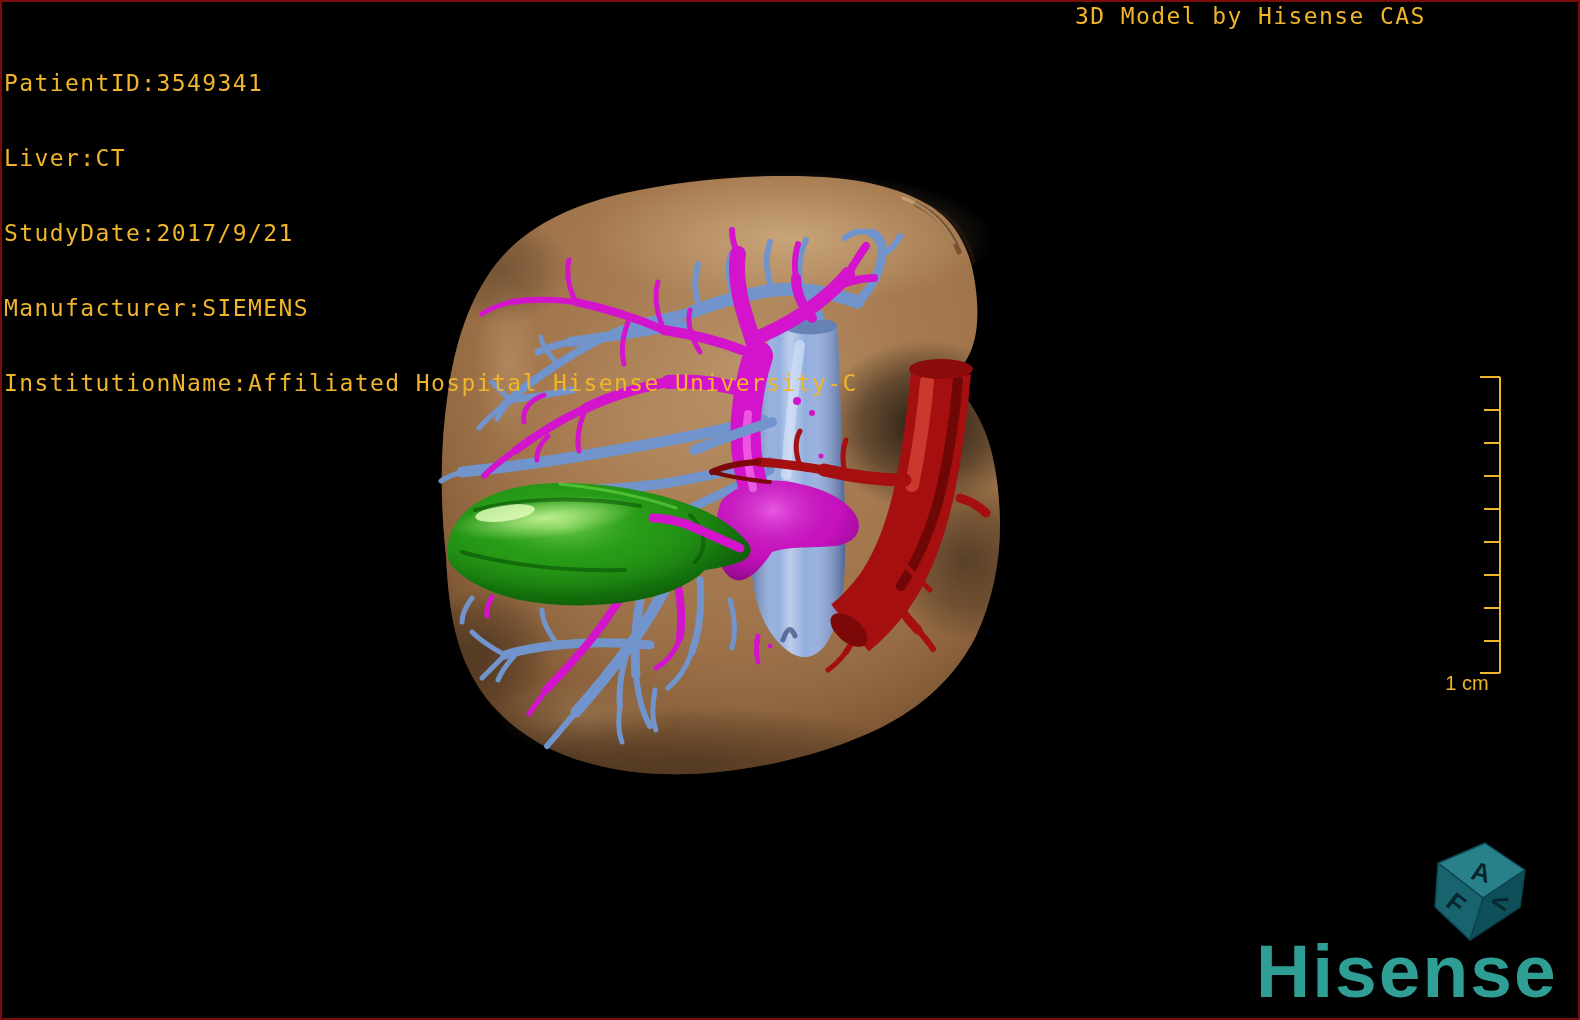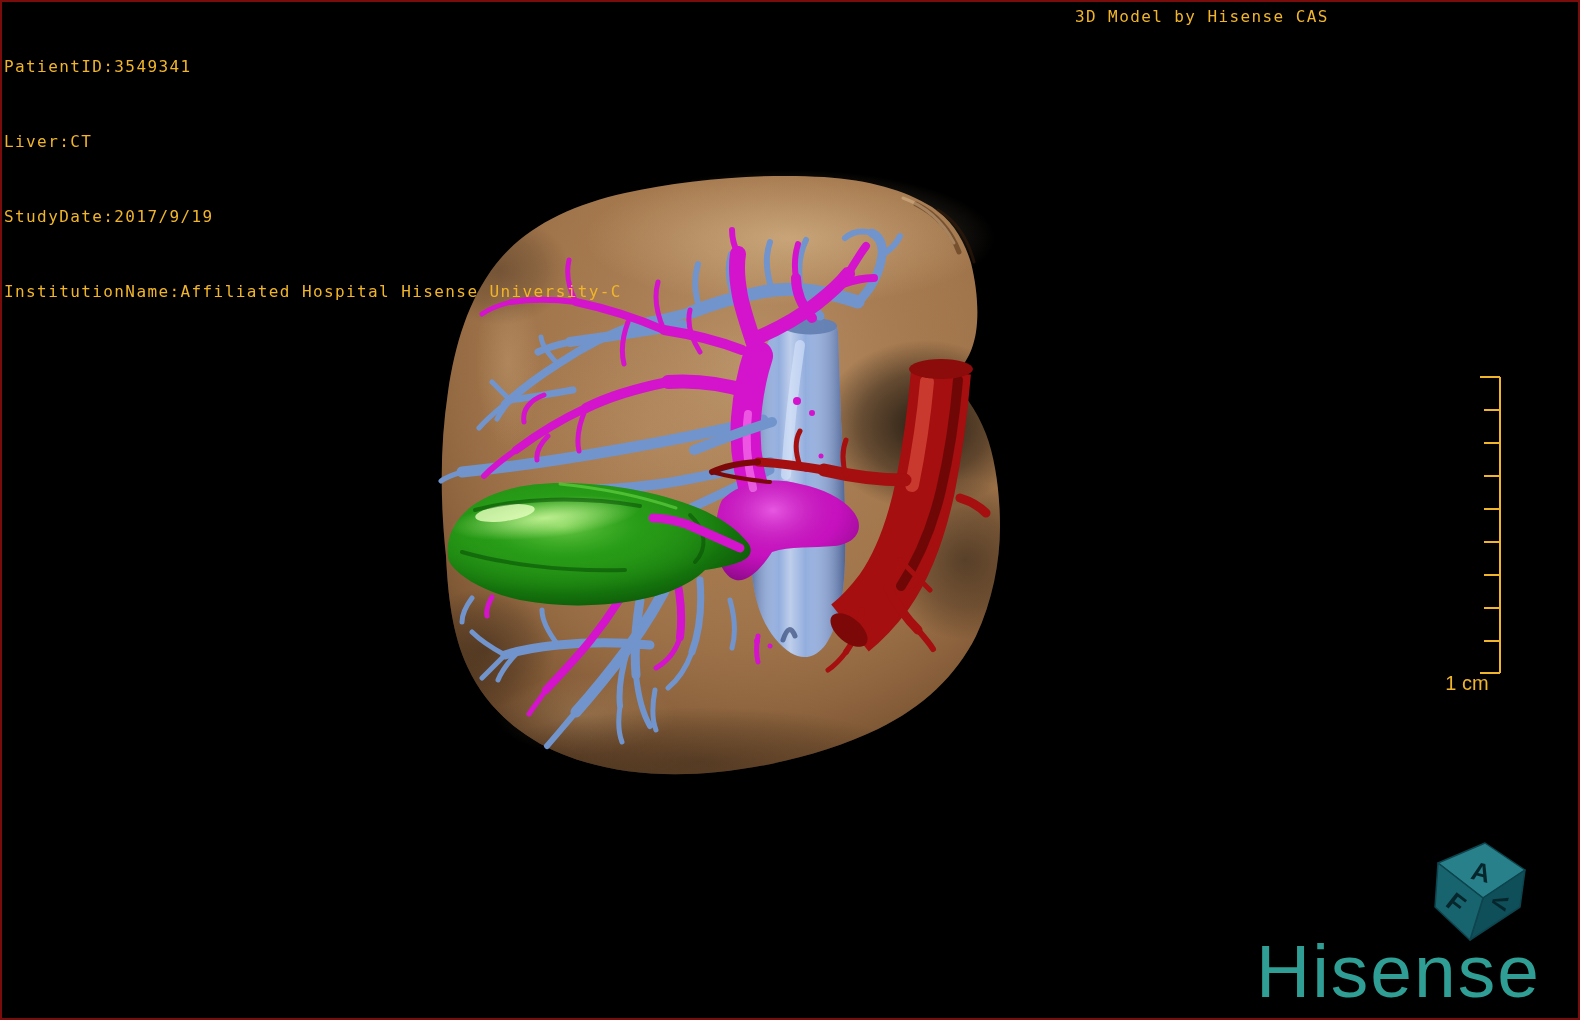--- a/index.html
+++ b/index.html
@@ -1,21 +1,21 @@
 <!DOCTYPE html>
 <html><head>
 <meta charset="utf-8">
 <style>
   html,body{margin:0;padding:0;background:#000;width:1580px;height:1020px;overflow:hidden}
   #frame{position:absolute;left:0;top:0;width:1580px;height:1020px;background:#000}
-  .annot{position:absolute;font-family:"DejaVu Sans Mono",monospace;color:#f0b52a;font-size:16px;letter-spacing:1.4px;white-space:pre;line-height:25px}
-  #patient-info{left:4px;top:4px}
+  .annot{position:absolute;font-family:"DejaVu Sans Mono",monospace;color:#f0b52a;font-size:23px;letter-spacing:1.4px;white-space:pre;line-height:25px}
+  #patient-info{left:4px;top:21px}
   #watermark{left:1075px;top:4px}
   #liver-volume{left:4px;top:971px}
-  #logo{position:absolute;left:1256px;top:934px;font-family:"Liberation Sans",sans-serif;font-weight:normal;font-size:75px;letter-spacing:2px;color:#2f9e94;line-height:1;white-space:nowrap}
+  #logo{position:absolute;left:1256px;top:934px;font-family:"Liberation Sans",sans-serif;font-weight:bold;font-size:75px;letter-spacing:2px;color:#2f9e94;line-height:1;white-space:nowrap}
   #model-svg{position:absolute;left:0;top:0}
   #border-frame{position:absolute;left:0;top:0;width:1580px;height:1020px;border:2px solid #7a0c0c;box-sizing:border-box;pointer-events:none;z-index:90}
   svg text.cube-letter{font-family:"Liberation Sans",sans-serif;font-weight:bold;fill:#06262c}
   svg text.scale-label{font-family:"Liberation Sans",sans-serif;font-size:20px;fill:#f0b52a}
 </style>
 </head>
 <body>
 
 <div id="frame">
 
@@ -163,21 +163,22 @@
       <polygon points="1438,863 1483,898 1470,940 1435,907" fill="#17646e"></polygon>
       <text class="cube-letter" x="1481" y="881" font-size="26" text-anchor="middle" stroke="none" transform="rotate(14 1481 872)">A</text>
       <text class="cube-letter" x="1500" y="911" font-size="22" text-anchor="middle" stroke="none" transform="rotate(105 1500 903)">V</text>
       <text class="cube-letter" x="1456" y="912" font-size="26" text-anchor="middle" stroke="none" transform="rotate(38 1456 903)">F</text>
     </g>
   </svg>
 
   <div id="patient-info" class="annot">
     <div>PatientID:3549341</div>
     <div>Liver:CT</div>
-    <div>StudyDate:2017/9/19</div>
+    <div>StudyDate:2017/9/21</div>
+    <div>Manufacturer:SIEMENS</div>
     <div>InstitutionName:Affiliated Hospital Hisense University-C</div>
   </div>
 
   <div id="watermark" class="annot">3D Model by Hisense CAS</div>
 
 
   <div id="logo">Hisense</div>
 
   <div id="border-frame"></div>
 </div>

